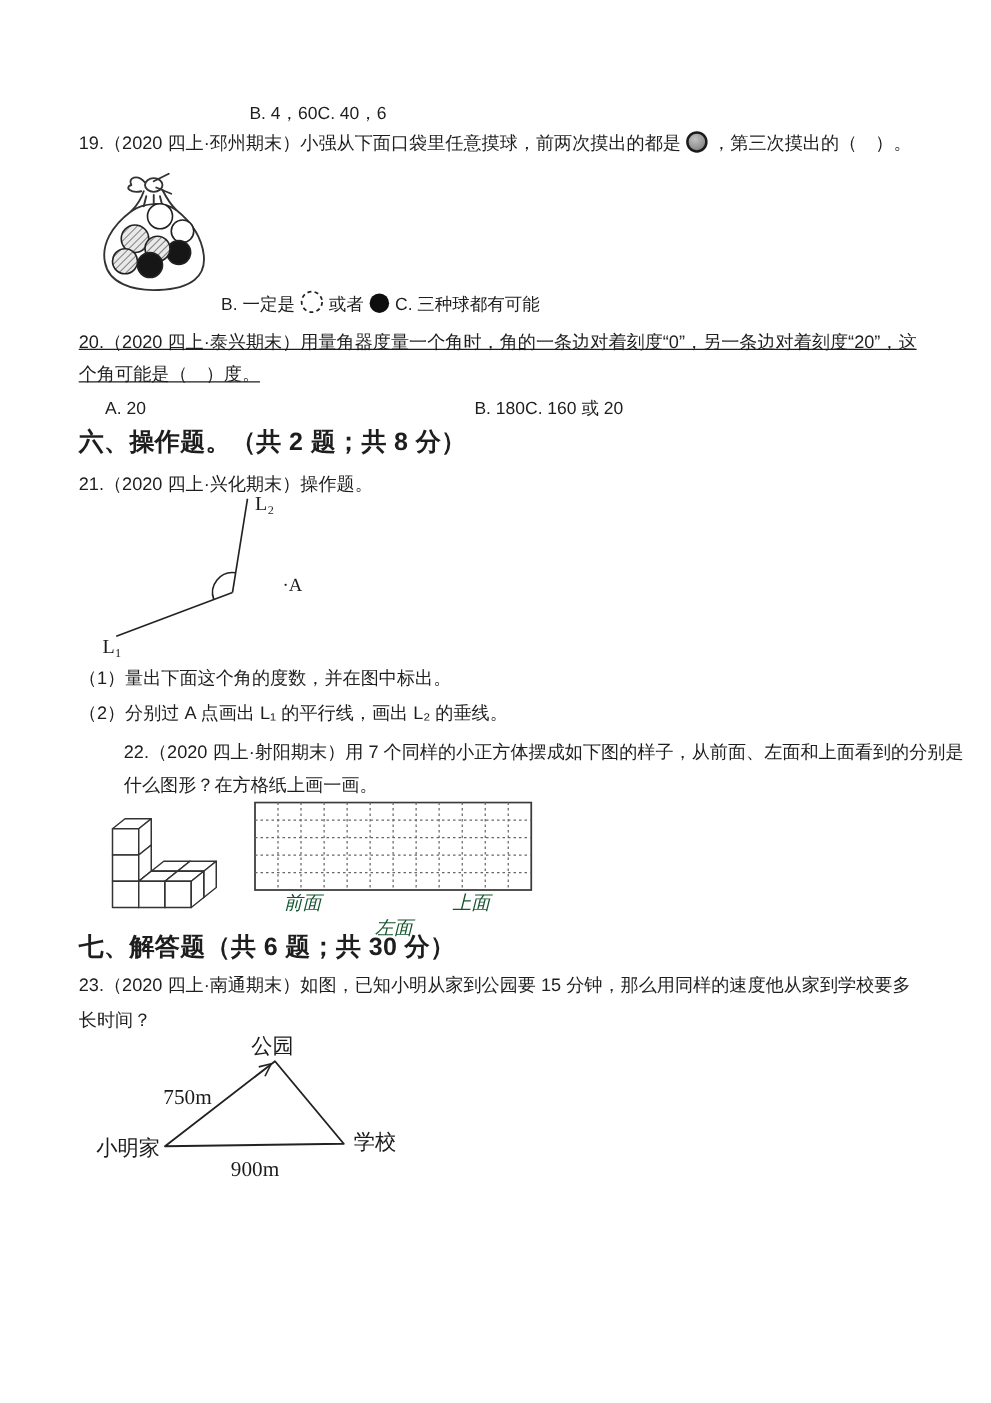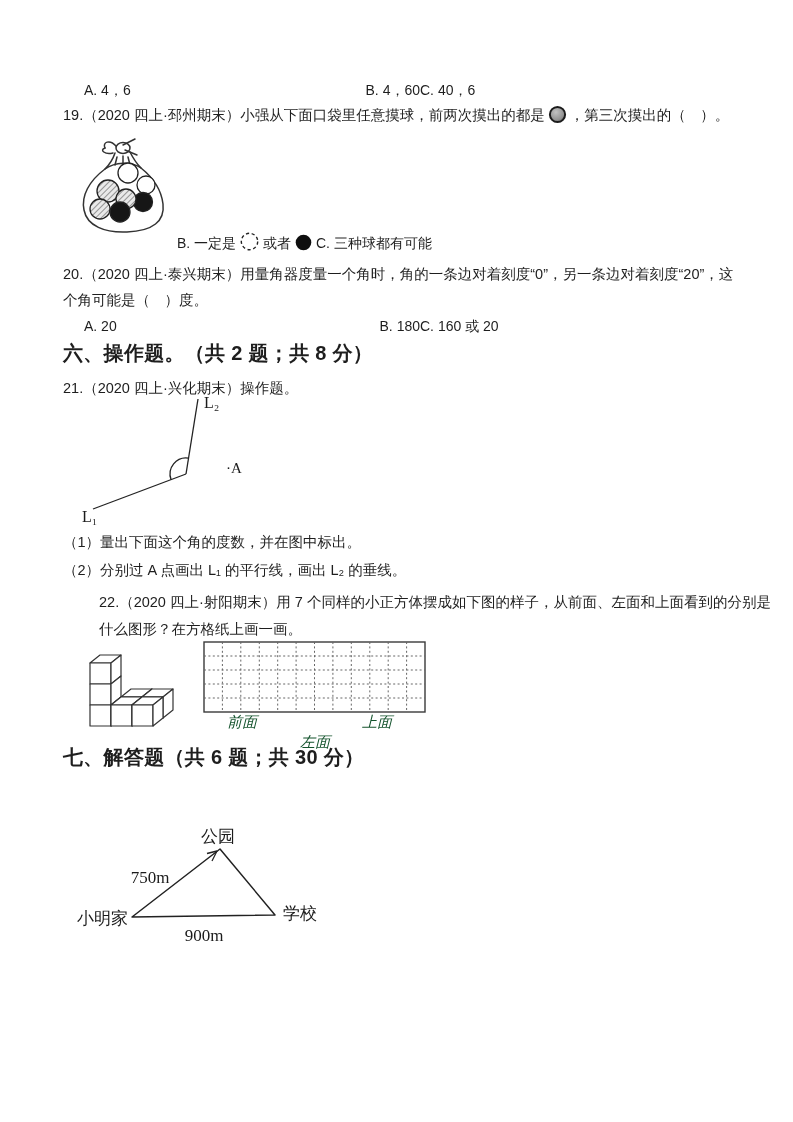--- a/index.html
+++ b/index.html
@@ -34,21 +34,20 @@
       </pattern>
       <radialGradient id="gball" cx="40%" cy="35%" r="75%">
         <stop offset="0%" stop-color="#c2c2c2"></stop>
         <stop offset="65%" stop-color="#949494"></stop>
         <stop offset="100%" stop-color="#6e6e6e"></stop>
       </radialGradient>
     </defs>
   </svg>
 
   <div class="abs opts" style="left:84px; top:79px; width:660px;">
-    <span class="c1">A. 4，6</span>
     <span class="c2">B. 4，60</span>
     <span>C. 40，6</span>
   </div>
 
   <div class="abs para" style="left:63px; top:102px; width:676px;">
     <span>19.（2020 四上·邳州期末）小强从下面口袋里任意摸球，前两次摸出的都是</span><svg class="ballicon" width="19" height="19">
         <circle cx="9.5" cy="9.5" r="7.6" fill="url(#gball)" stroke="#1b1b1b" stroke-width="2"></circle>
       </svg><span>，第三次摸出的（　）。</span>
   </div>
 
@@ -79,21 +78,21 @@
 
   <div class="abs opts opts19" style="left:84px; top:231px; width:680px;">
     <span class="c2"><span>B. 一定是</span><svg class="ballicon" width="21" height="21">
           <circle cx="10.5" cy="10.5" r="8.2" fill="#ffffff" stroke="#222" stroke-width="1.4" stroke-dasharray="3.2,2.6"></circle>
         </svg><span>或者</span><svg class="ballicon" width="19" height="19">
           <circle cx="9.5" cy="9.5" r="7.8" fill="#0e0e0e"></circle>
         </svg></span>
     <span>C. 三种球都有可能</span>
   </div>
 
-  <div class="abs para" style="left:63px; top:261px; width:672px;">20.（2020 四上·泰兴期末）用量角器度量一个角时，角的一条边对着刻度“0”，另一条边对着刻度“20”，这个角可能是（　）度。</div>
+  <div class="abs para" style="left:63px; top:261px; width:672px;text-decoration:underline;">20.（2020 四上·泰兴期末）用量角器度量一个角时，角的一条边对着刻度“0”，另一条边对着刻度“20”，这个角可能是（　）度。</div>
   <div class="abs opts" style="left:84px; top:315px; width:660px;">
     <span class="c1">A. 20</span>
     <span class="c2">B. 180</span>
     <span>C. 160 或 20</span>
   </div>
 
   <div class="abs sec" style="left:63px; top:340px;">六、操作题。（共 2 题；共 8 分）</div>
 
   <div class="abs para" style="left:63px; top:375px; width:660px;">21.（2020 四上·兴化期末）操作题。</div>
 
@@ -169,20 +168,21 @@
       <line x1="1" y1="43" x2="222" y2="43"></line>
       <line x1="1" y1="57" x2="222" y2="57"></line>
     </g>
   </svg>
   <div class="gridlabels" style="left:227px; top:713px;">前面</div>
   <div class="gridlabels" style="left:300px; top:733px;">左面</div>
   <div class="gridlabels" style="left:362px; top:713px;">上面</div>
 
   <div class="abs sec" style="left:63px; top:744px;">七、解答题（共 6 题；共 30 分）</div>
 
+  <div class="abs para" style="left:63px; top:775px; width:672px; line-height:28px;">23.（2020 四上·南通期末）如图，已知小明从家到公园要 15 分钟，那么用同样的速度他从家到学校要多长时间？</div>
 
   <svg class="abs" style="left:62px; top:826px;" width="272" height="124" viewBox="0 0 272 124">
     <g stroke="#222" stroke-width="1.5" fill="none" stroke-linejoin="round">
       <path d="M70,91 L158,23 L213,89 Z"></path>
       <path d="M155,25 L145,27.5" stroke-width="1.3"></path>
       <path d="M155,25 L150,35" stroke-width="1.3"></path>
     </g>
     <text class="figtext" x="156" y="16" font-size="17" text-anchor="middle">公园</text>
     <text class="figtext" x="88" y="57" font-size="17" text-anchor="middle">750m</text>
     <text class="figtext" x="66" y="98" font-size="17" text-anchor="end">小明家</text>

